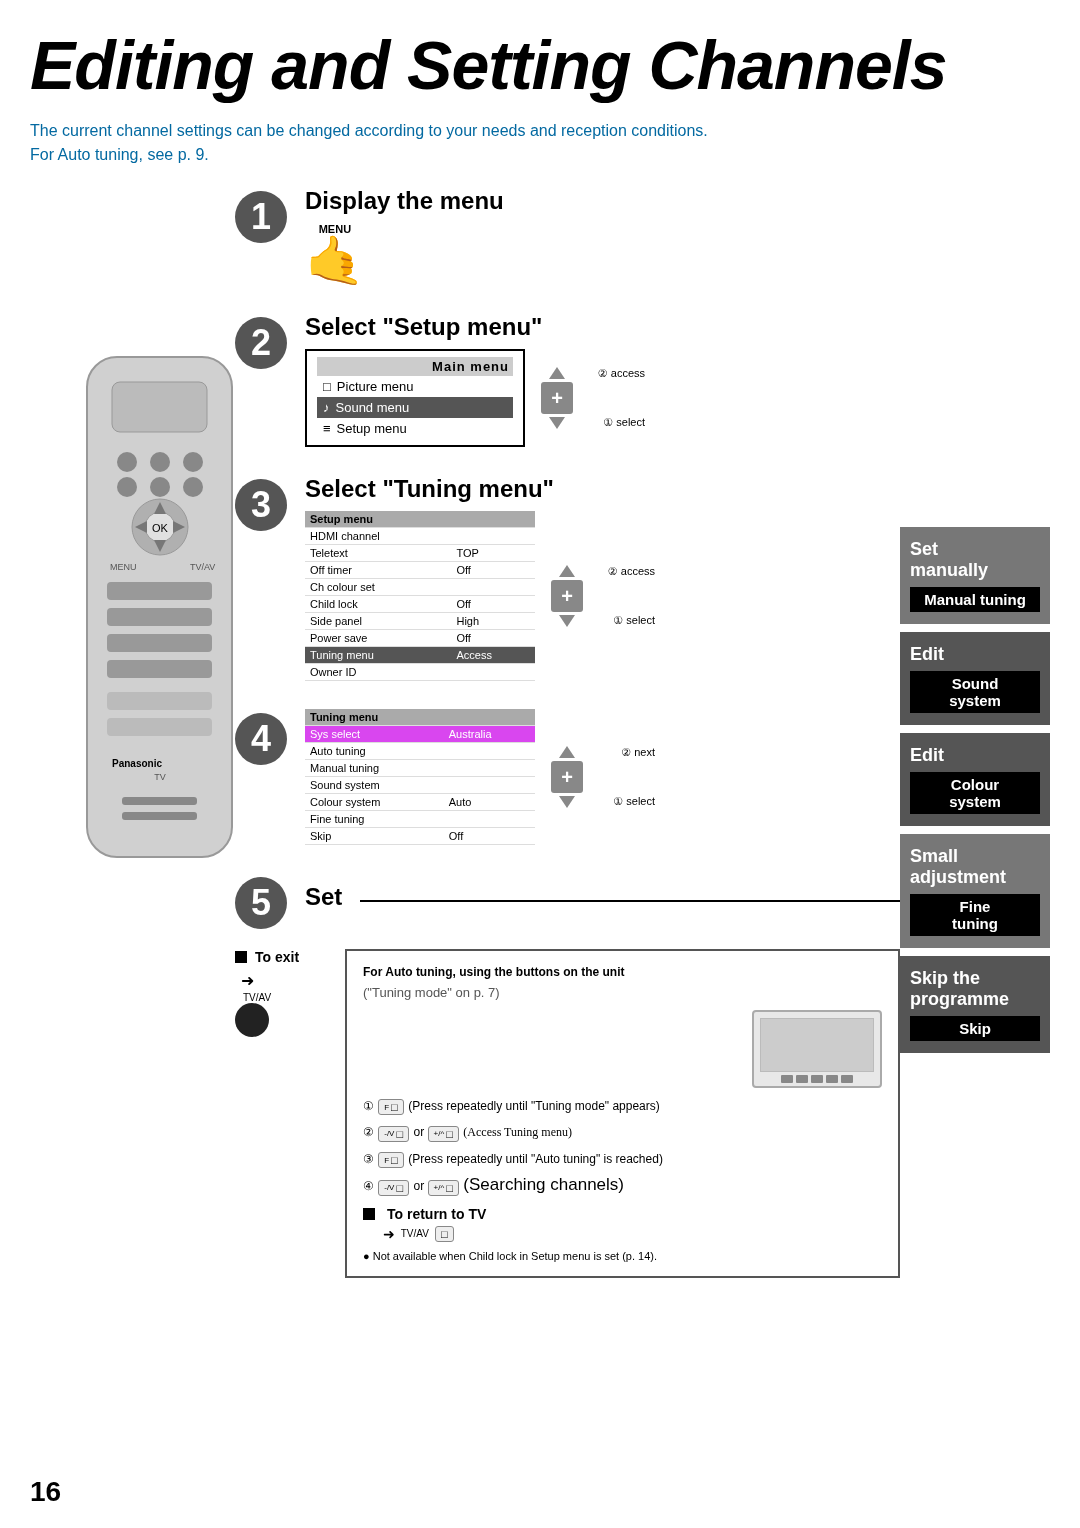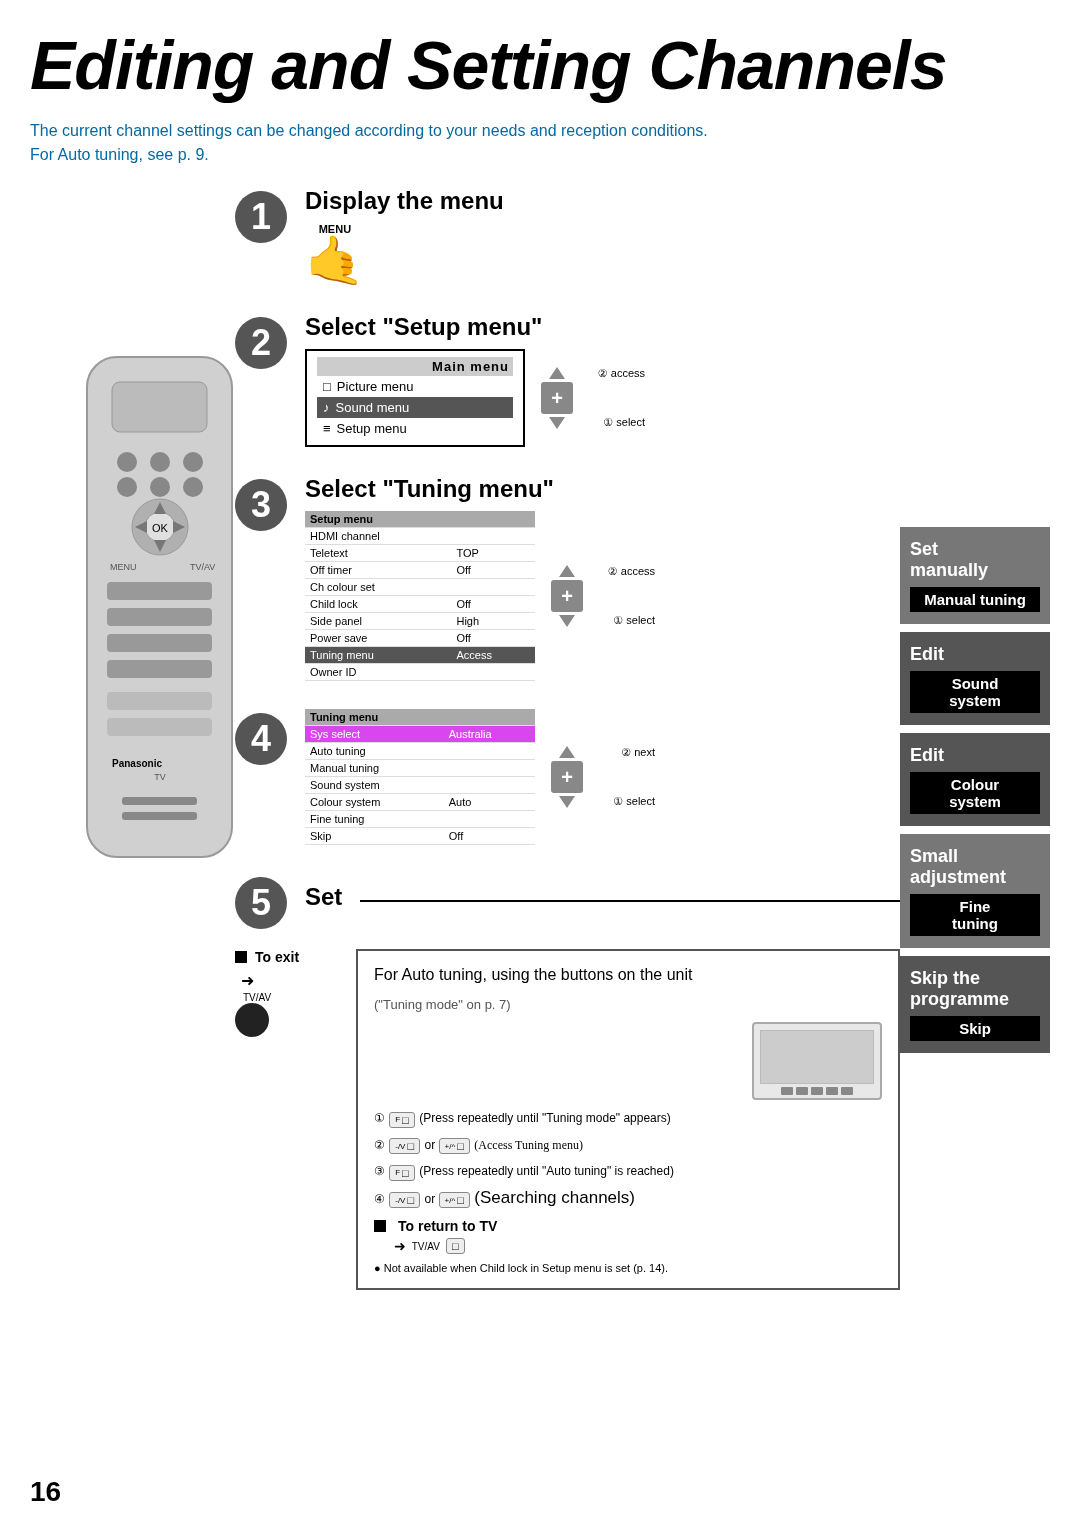--- a/index.html
+++ b/index.html
@@ -196,21 +196,21 @@
       flex: 1;
       height: 2px;
       background: #000;
     }
 
     
     .bottom-section {
       display: flex;
       flex-direction: row;
       align-items: flex-start;
-      gap: 31px;
+      gap: 20px;
       margin-top: 10px;
       margin-left: 0;
     }
 
     .to-exit-box {
       display: flex;
       flex-direction: column;
       align-items: flex-start;
       min-width: 90px;
     }
@@ -237,23 +237,23 @@
       display: inline-block;
     }
 
     .auto-tuning-box {
       flex: 1;
       border: 2px solid #555;
       padding: 14px 16px 14px 16px;
       background: #fff;
     }
     .auto-tuning-title {
-      font-size: 16px;
-      font-weight: normal;
-      margin-bottom: 11px;
+      font-size: 12px;
+      font-weight: bold;
+      margin-bottom: 4px;
       line-height: 1.3;
     }
     .auto-tuning-sub {
       font-size: 13px;
       color: #555;
       margin-bottom: 10px;
     }
     .button-icon-inline {
       display: inline-flex;
       align-items: center;

